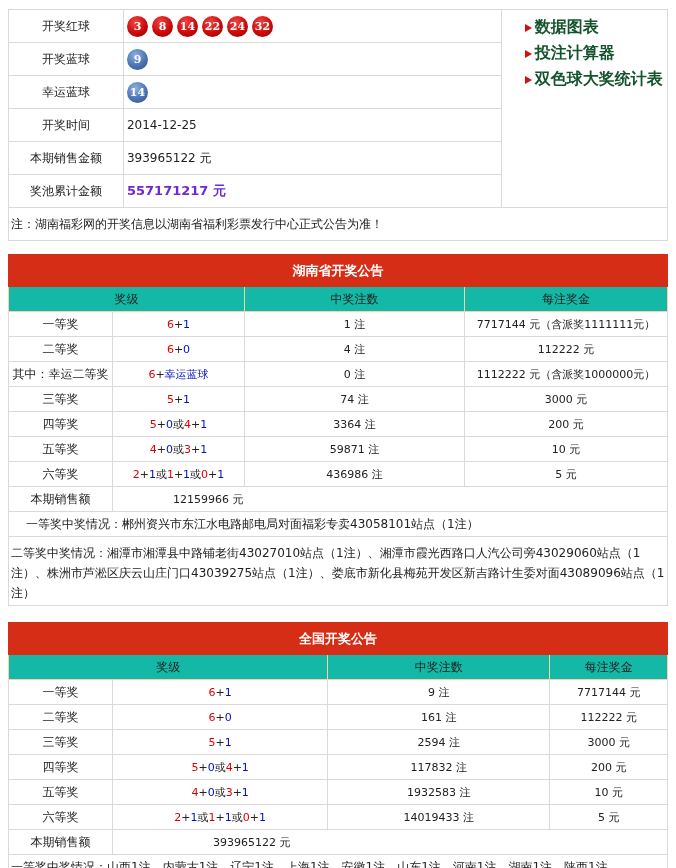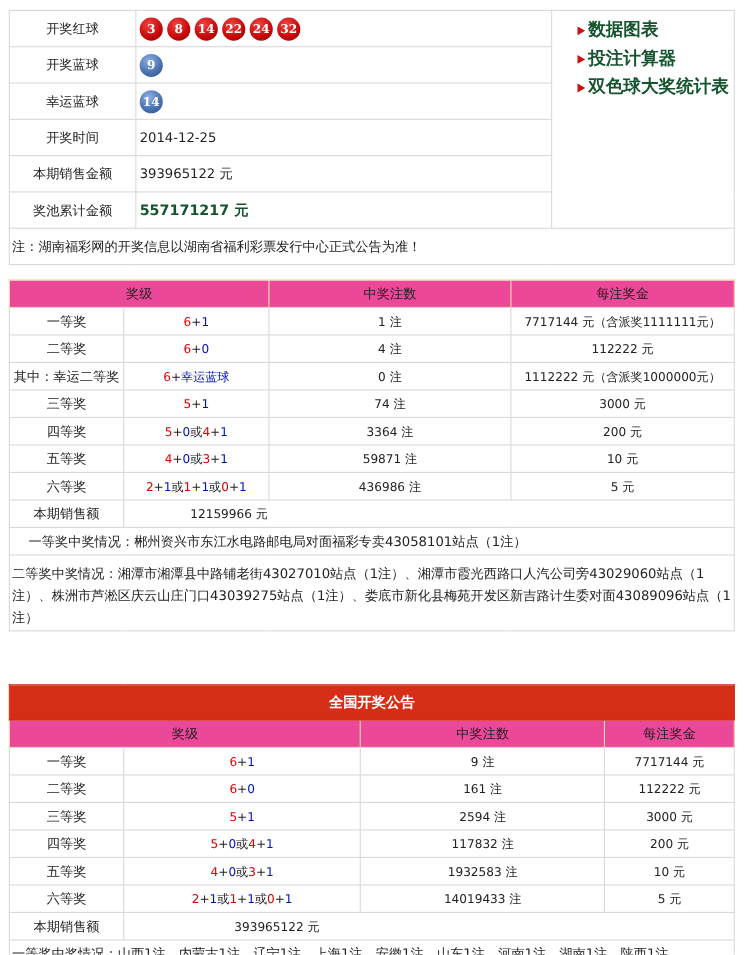--- a/index.html
+++ b/index.html
@@ -18,29 +18,29 @@
   #top td.side { width: 162px; vertical-align: top; padding: 4px 0 0 23px; }
   #top tr { height: 33px; }
   .ball {
     display: inline-block; width: 21px; height: 21px; border-radius: 50%;
     color: #fff; font-weight: bold; font-size: 11px; line-height: 21px;
     text-align: center; margin-right: 4px; vertical-align: middle;
     font-family: "DejaVu Serif", serif;
   }
   .ball.red { background: radial-gradient(circle at 40% 30%, #f04646 0%, #cc0a0a 55%, #8c0000 100%); }
   .ball.blue { background: radial-gradient(circle at 40% 30%, #8fb1e0 0%, #4a74b4 55%, #2c4e88 100%); }
-  .pool { color: #14532d; font-weight: bold; font-size: 13px; }
+  .pool { color: #6d28d9; font-weight: bold; font-size: 13px; }
   .side-link { display: block; height: 26px; line-height: 26px; font-size: 16px; color: #14532d; font-weight: bold; }
   .tri { display: inline-block; width: 0; height: 0; border-top: 4px solid transparent; border-bottom: 4px solid transparent; border-left: 7px solid #d01010; margin-right: 3px; vertical-align: 0; }
   .note { padding-left: 2px; height: 30px; }
 
   
   .prize td { text-align: center; height: 25px; font-size: 11px; }
   .prize .title { background: #d52d16; color: #fff; font-weight: bold; font-size: 13px; height: 32px; border-color: #d52d16; }
-  .prize .head td { background: #ec4899; height: 25px; font-size: 12px; border-color: #f5d4a8; }
+  .prize .head td { background: #14b8a6; height: 25px; font-size: 12px; border-color: #f5d4a8; }
   .r { color: #e00000; }
   .b { color: #0010c0; }
   .prize td.lvl { font-size: 12px; }
   .prize td.info { text-align: left; padding: 6px 2px; line-height: 20px; font-size: 12px; }
 </style>
 </head>
 <body>
 
 <table class="tbl" id="top">
   <tbody>
@@ -76,20 +76,23 @@
     <td class="val"><span class="pool">557171217 元</span></td>
   </tr>
   <tr>
     <td colspan="3" class="note">注：湖南福彩网的开奖信息以湖南省福利彩票发行中心正式公告为准！</td>
   </tr>
 </tbody>
   </table>
 
 <table class="tbl prize" id="hunan" style="top:254px;">
   <tbody>
+      <tr>
+        <td colspan="4" class="title">湖南省开奖公告</td>
+      </tr>
   <tr class="head">
     <td colspan="2" style="width:224px">奖级</td>
     <td style="width:220px">中奖注数</td>
     <td>每注奖金</td>
   </tr>
   </tbody>
     <tbody id="hunan-rows">
       <tr>
         <td class="lvl" style="width: 104px;">一等奖</td>
         <td><span class="r">6</span><span>+</span><span class="b">1</span></td>

